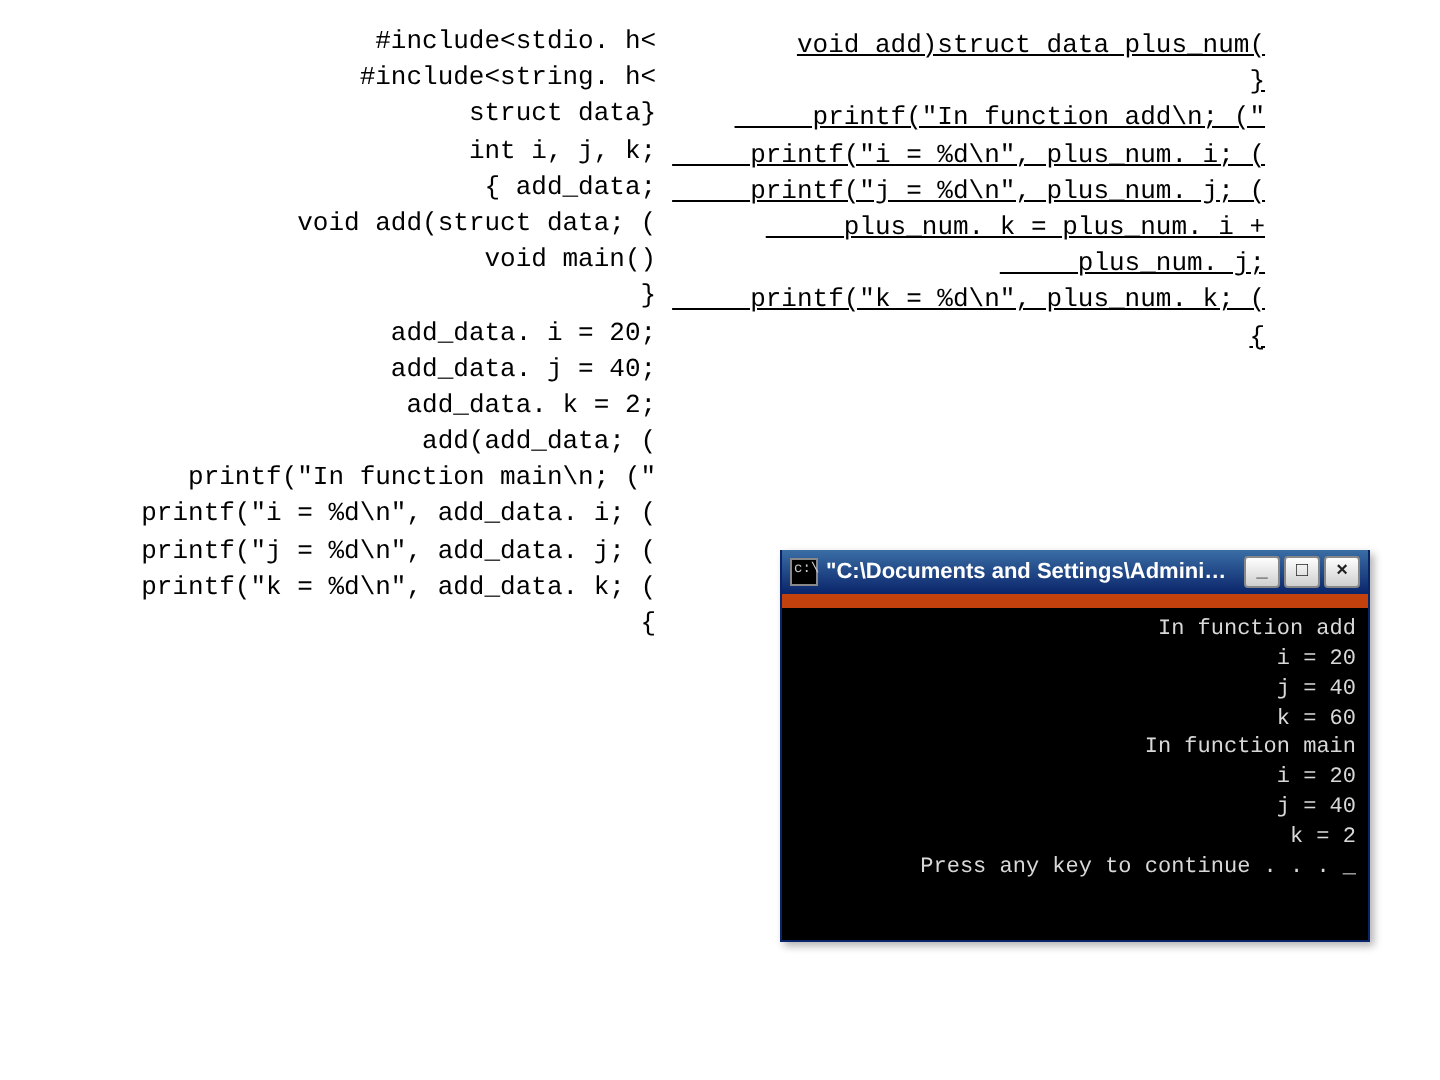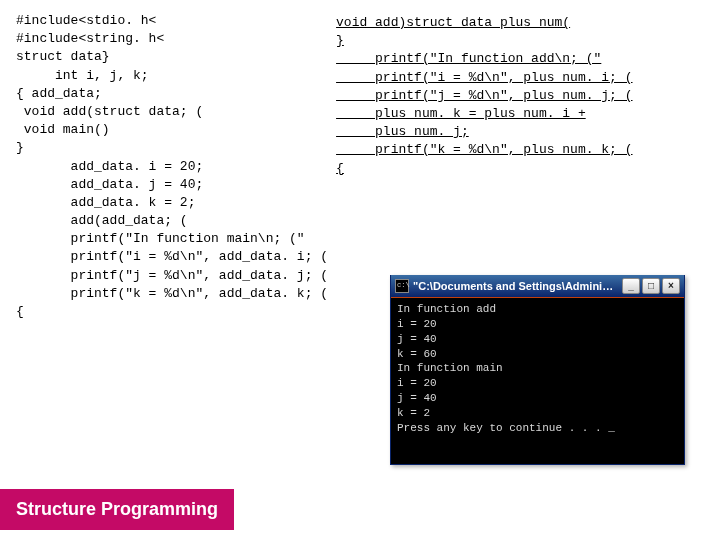--- a/index.html
+++ b/index.html
@@ -1,15 +1,15 @@
 <!DOCTYPE html>
 <html><head>
 <meta charset="utf-8">
 <style>
-  * { margin: 0; padding: 0; box-sizing: border-box; }
+  * { margin: 0; padding: 0; box-sizing: border-box; text-align: right; }
   body {
     width: 720px;
     height: 540px;
     background: #fff;
     font-family: "Courier New", monospace;
     font-size: 13px;
     position: relative;
     overflow: hidden;
   }
   .slide {
@@ -92,21 +92,21 @@
     line-height: 1;
   }
   .con-body {
     background: #000;
     color: #d8d8d8;
     font-family: "Lucida Console","Courier New",monospace;
     font-size: 11px;
     line-height: 1.35;
     padding: 4px 6px 28px 6px;
     white-space: pre;
-    border-top: 1px solid #c2410c;
+    border-top: 7px solid #c2410c;
     min-height: 140px;
   }
   .footer {
     position: absolute;
     left: 0;
     bottom: 10px;
     background: #c40a66;
     color: #fff;
     font-family: Arial, sans-serif;
     font-size: 18px;
@@ -170,17 +170,14 @@
 k = 60
 In function main
 i = 20
 j = 40
 k = 2
 Press any key to continue . . . _</div>
   </div>
 
   <div class="con-shadow"></div>
 
-  <div class="footer">
-    <span>Structure Programming</span>
-  </div>
 
 </div>
 
 </body></html>

